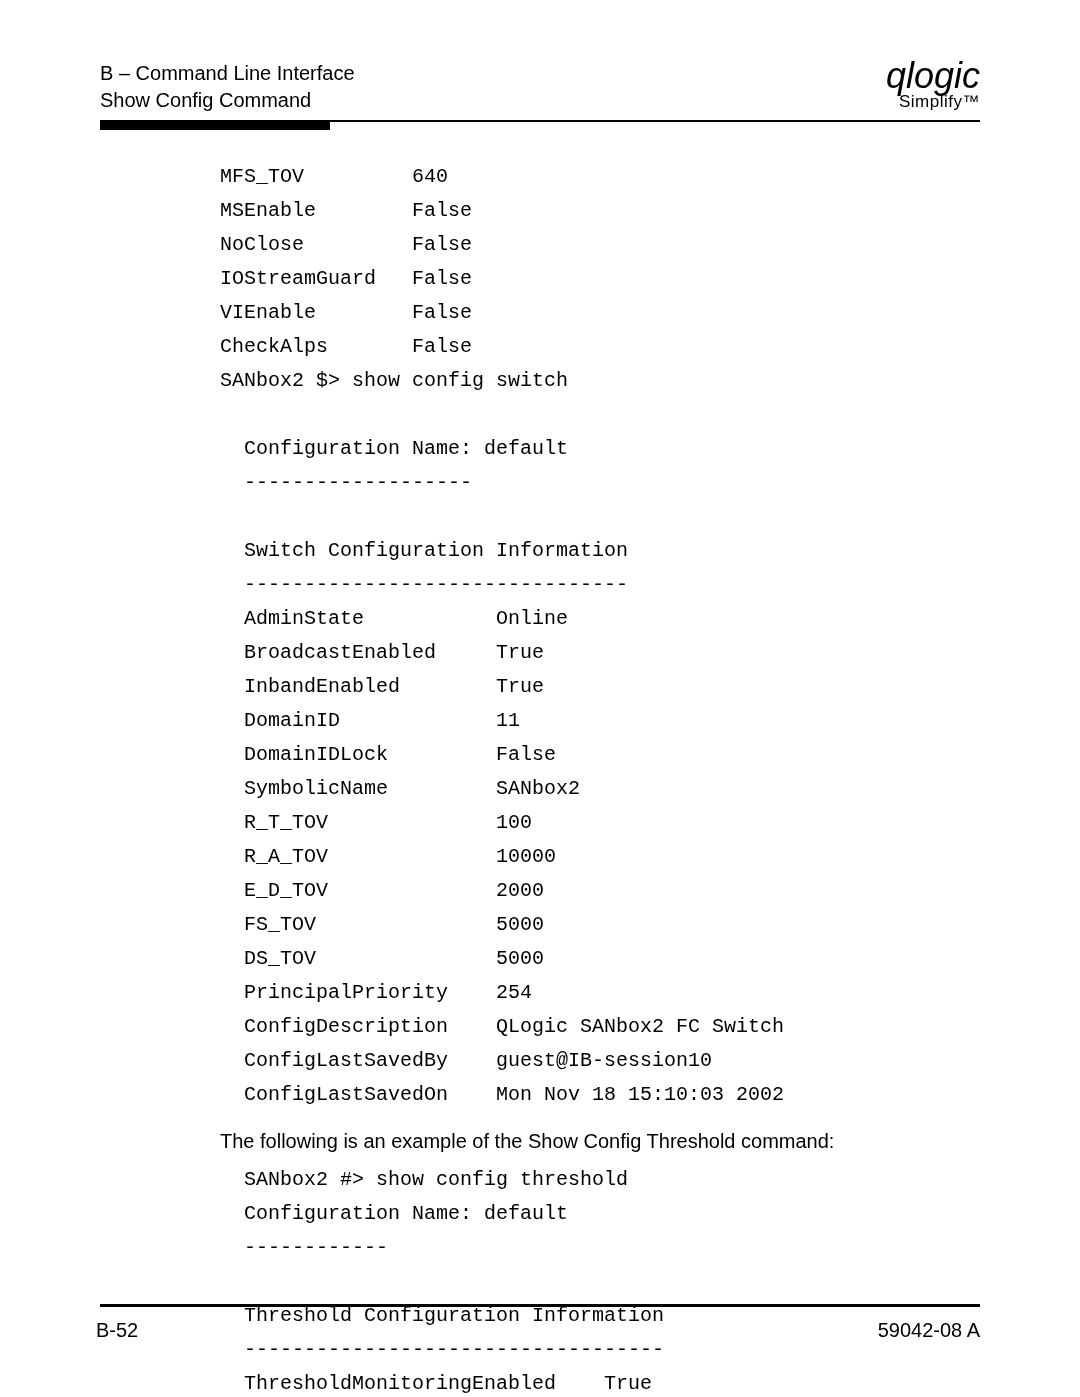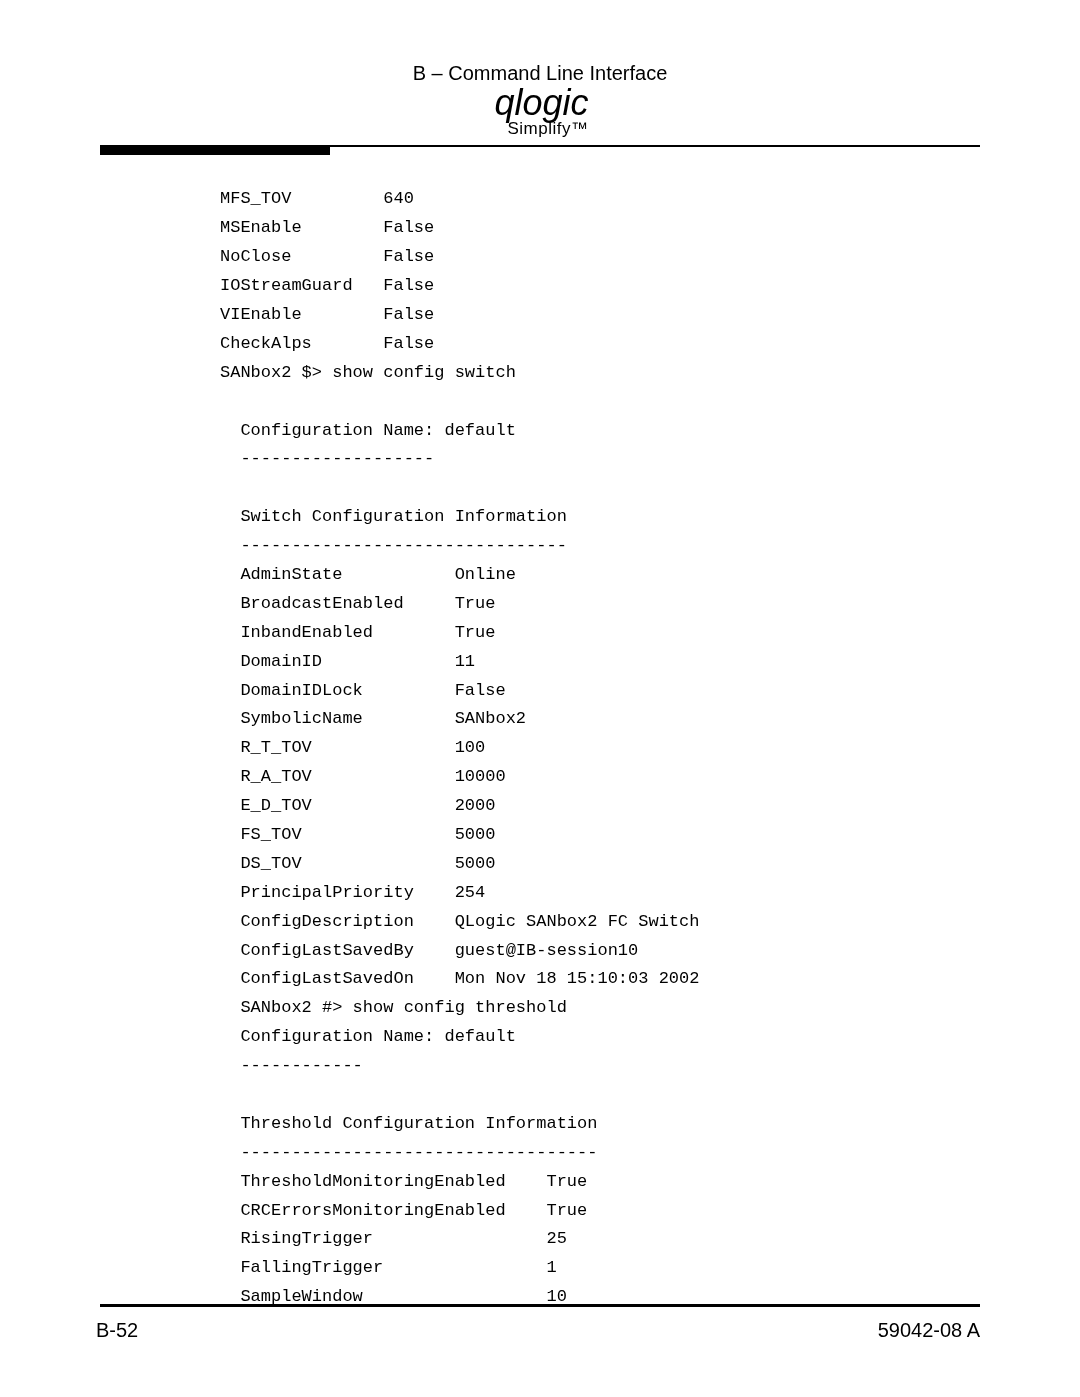--- a/index.html
+++ b/index.html
@@ -12,22 +12,21 @@
   .page {
     width: 1080px;
     height: 1397px;
     position: relative;
     box-sizing: border-box;
     padding: 60px 100px 50px 100px;
   }
   .header-row {
     display: flex;
     justify-content: space-between;
-    align-items: center;
-    flex-direction: column;
+    align-items: flex-start;
   }
   .header-left {
     font-size: 20px;
     line-height: 1.35;
   }
   .logo {
     text-align: right;
   }
   .logo-script {
     font-family: Liberation Sans, sans-serif;
@@ -58,21 +57,21 @@
     margin-top: 0;
     height: 0;
   }
   .content {
     margin-top: 30px;
     margin-left: 120px;
     margin-right: 20px;
   }
   pre.code {
     font-family: "Courier New", Courier, monospace;
-    font-size: 17px;
+    font-size: 20px;
     line-height: 1.7;
     margin: 0;
     white-space: pre;
   }
   .body-text {
     font-size: 20px;
     margin: 18px 0 10px 0;
   }
   .footer-rule {
     position: absolute;
@@ -92,20 +91,21 @@
   }
 </style>
 </head>
 <body>
 
 <div class="page">
 
   <div class="header-row">
     <div class="header-left">
       <div>B – Command Line Interface</div>
+      <div>Show Config Command</div>
     </div>
     <div class="logo">
       <span class="logo-script">qlogic</span>
       <span class="logo-sub">Simplify™</span>
     </div>
   </div>
 
   <div class="rule-row">
     <div class="rule-black"></div>
     <div class="rule-thin"></div>
@@ -137,20 +137,21 @@
   R_T_TOV              100
   R_A_TOV              10000
   E_D_TOV              2000
   FS_TOV               5000
   DS_TOV               5000
   PrincipalPriority    254
   ConfigDescription    QLogic SANbox2 FC Switch
   ConfigLastSavedBy    guest@IB-session10
   ConfigLastSavedOn    Mon Nov 18 15:10:03 2002</pre>
 
+    <div class="body-text">The following is an example of the Show Config Threshold command:</div>
 
     <pre class="code">  SANbox2 #&gt; show config threshold
   Configuration Name: default
   ------------
 
   Threshold Configuration Information
   -----------------------------------
   ThresholdMonitoringEnabled    True
   CRCErrorsMonitoringEnabled    True
   RisingTrigger                 25

